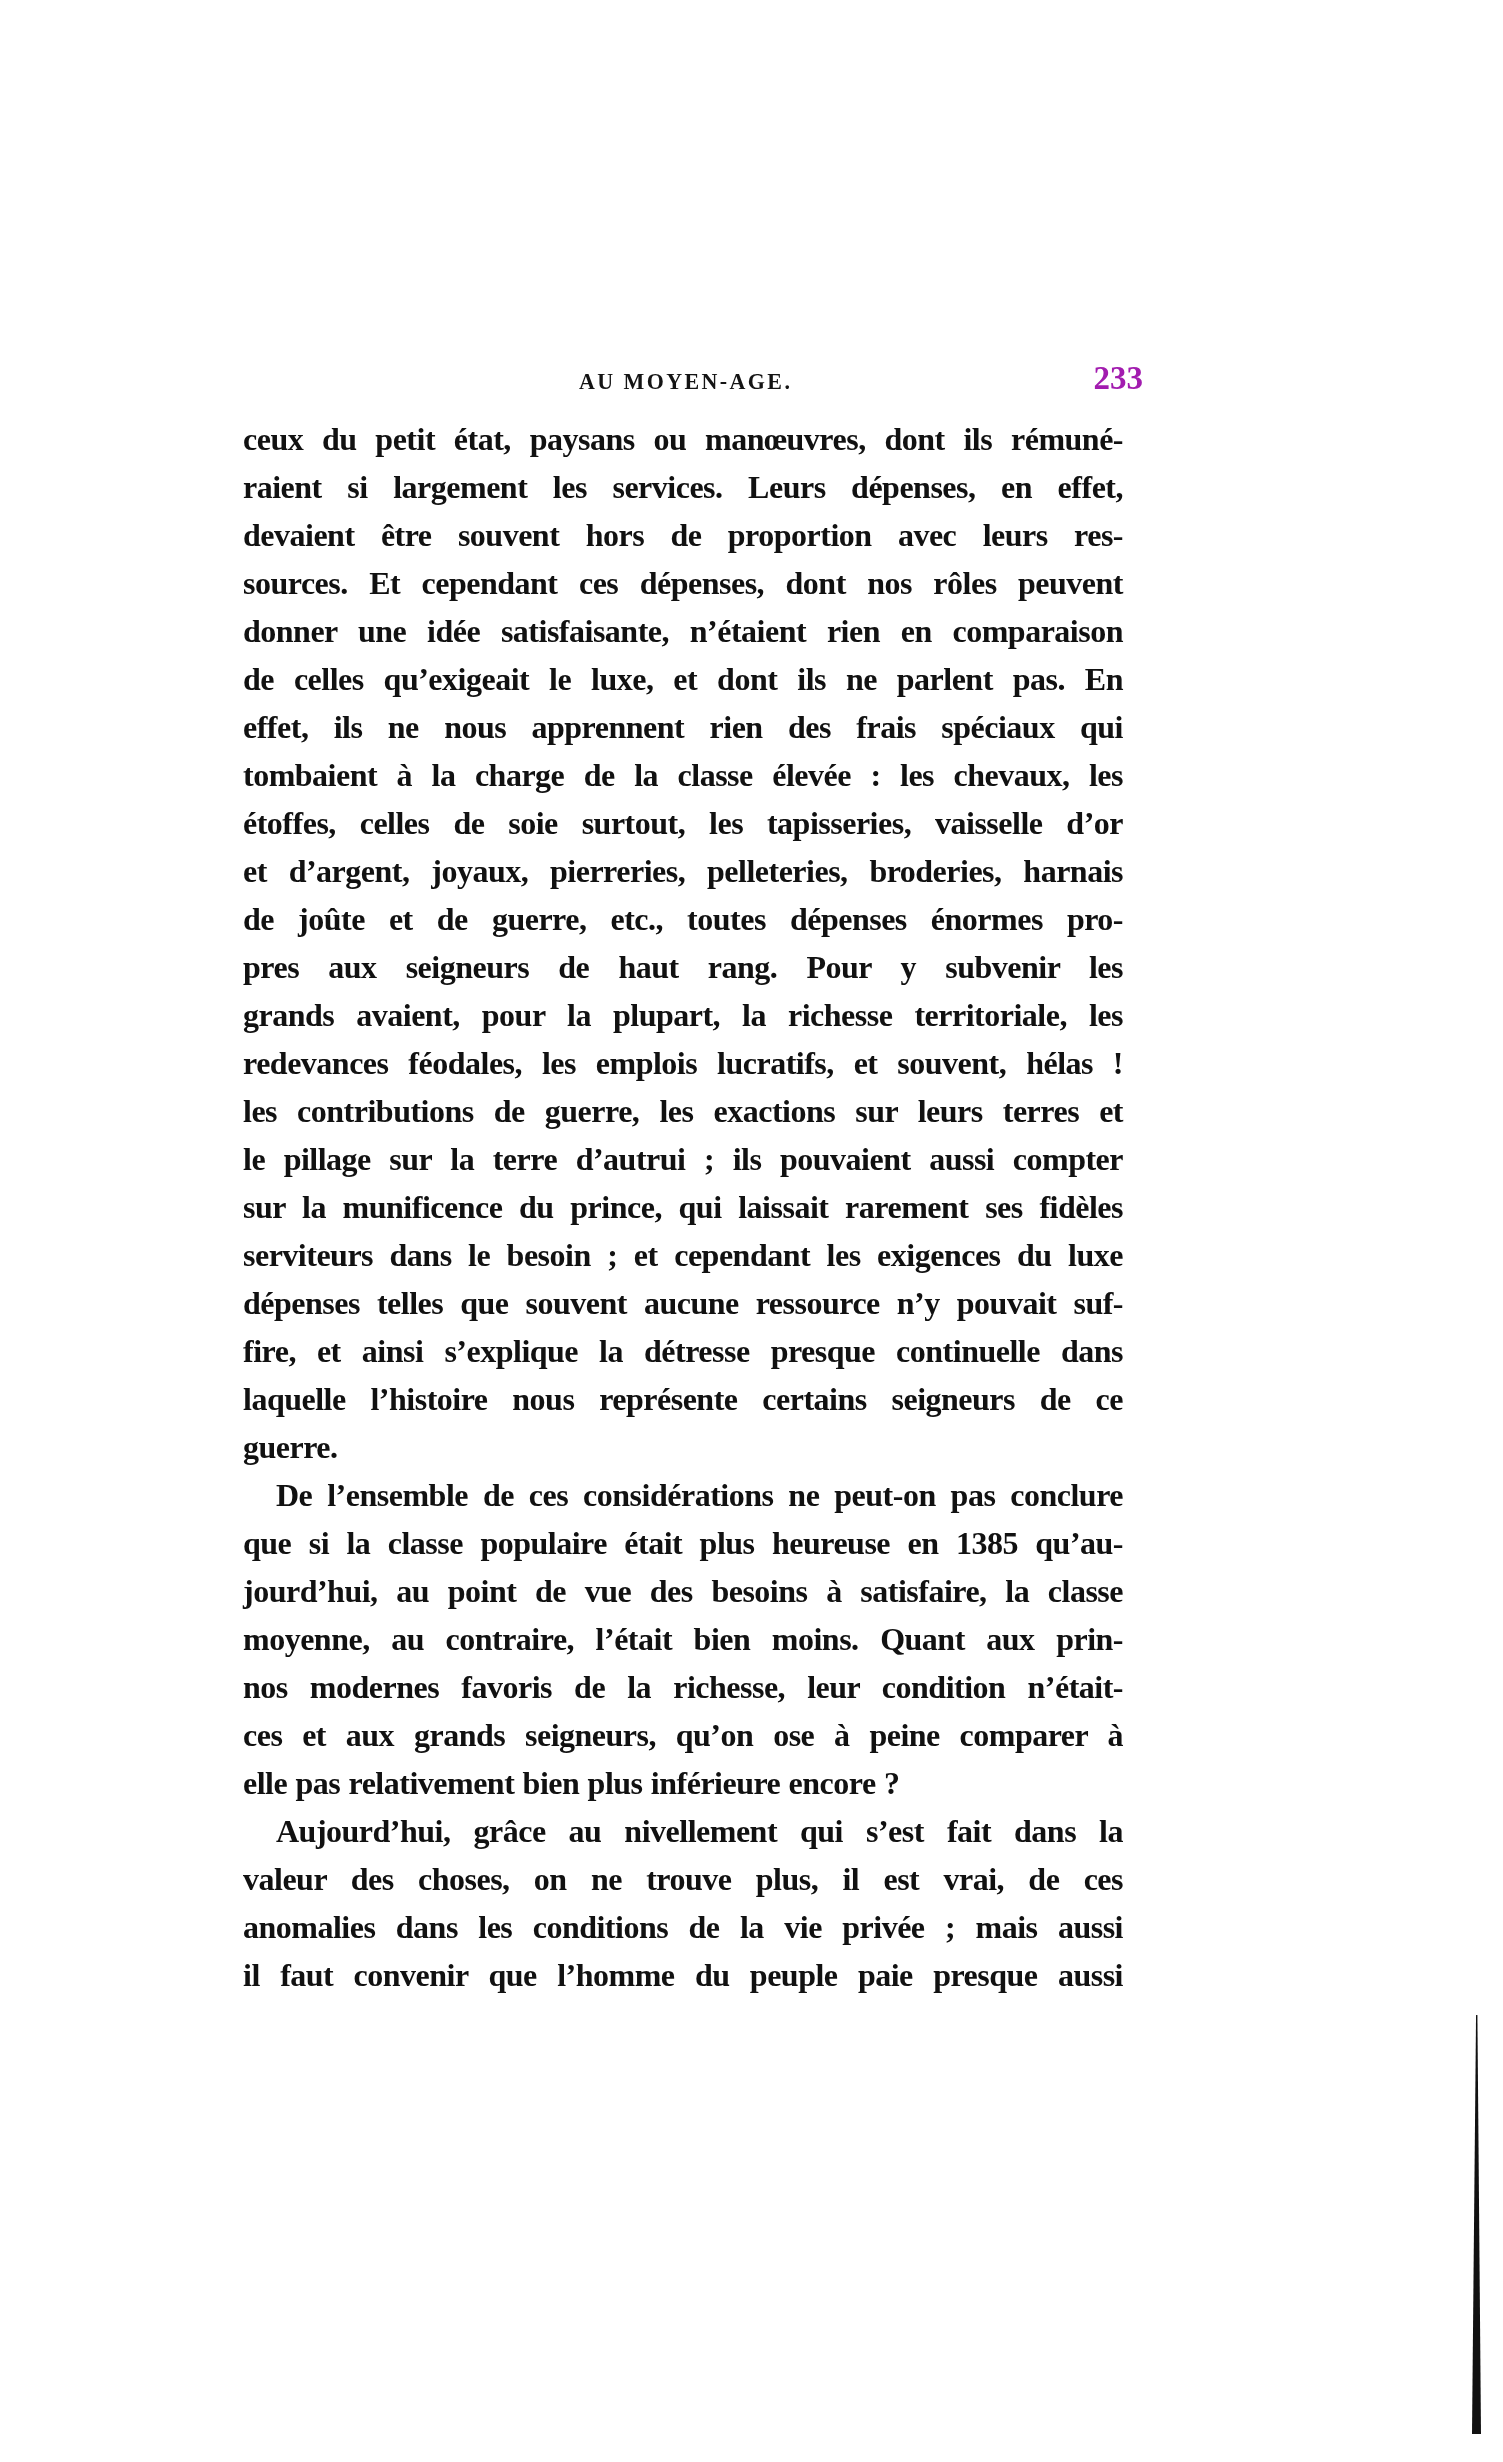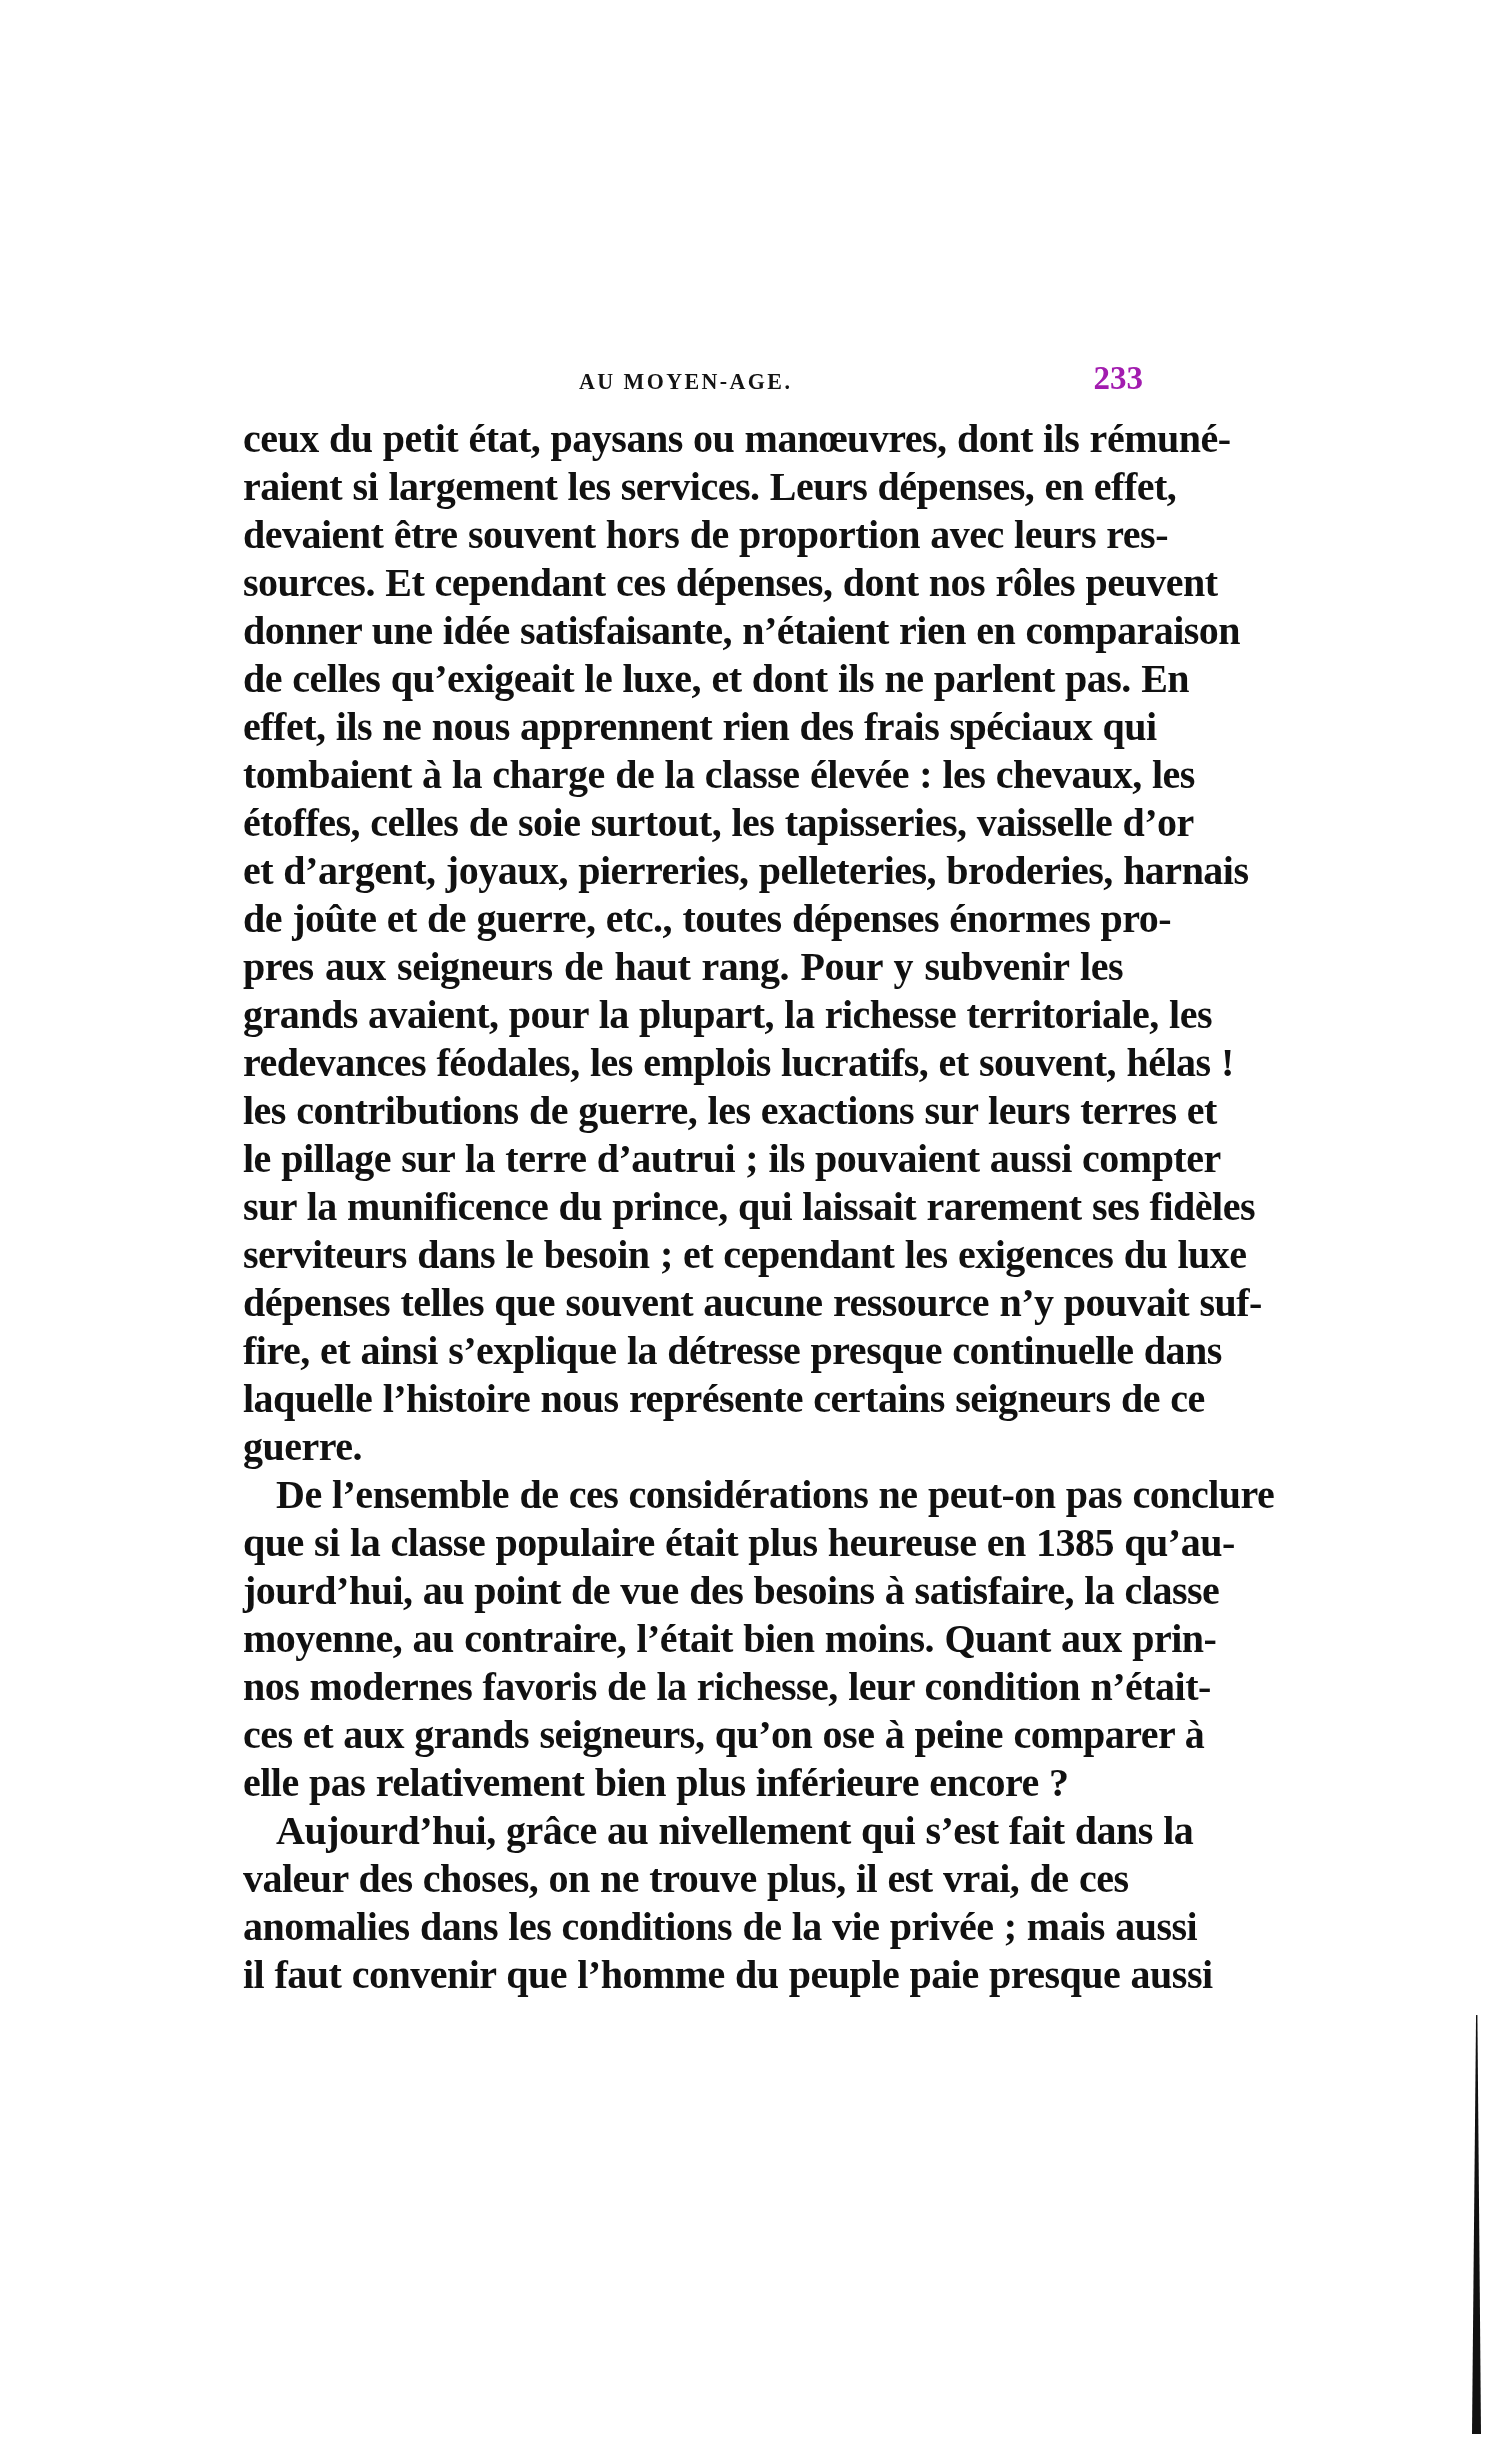--- a/index.html
+++ b/index.html
@@ -51,21 +51,21 @@
   .body-text {
     position: absolute;
     left: 243px;
     top: 403px;
     width: 880px;
   }
   .line {
     display: block;
     height: 48px;
     line-height: 48px;
-    font-size: 40px;
+    font-size: 32px;
     font-weight: bold;
     white-space: nowrap;
     text-align: justify;
     text-align-last: justify;
     letter-spacing: -0.5px;
     word-spacing: 0.8px;
     overflow: visible;
   }
   .line.last-of-paragraph {
     text-align-last: left;

